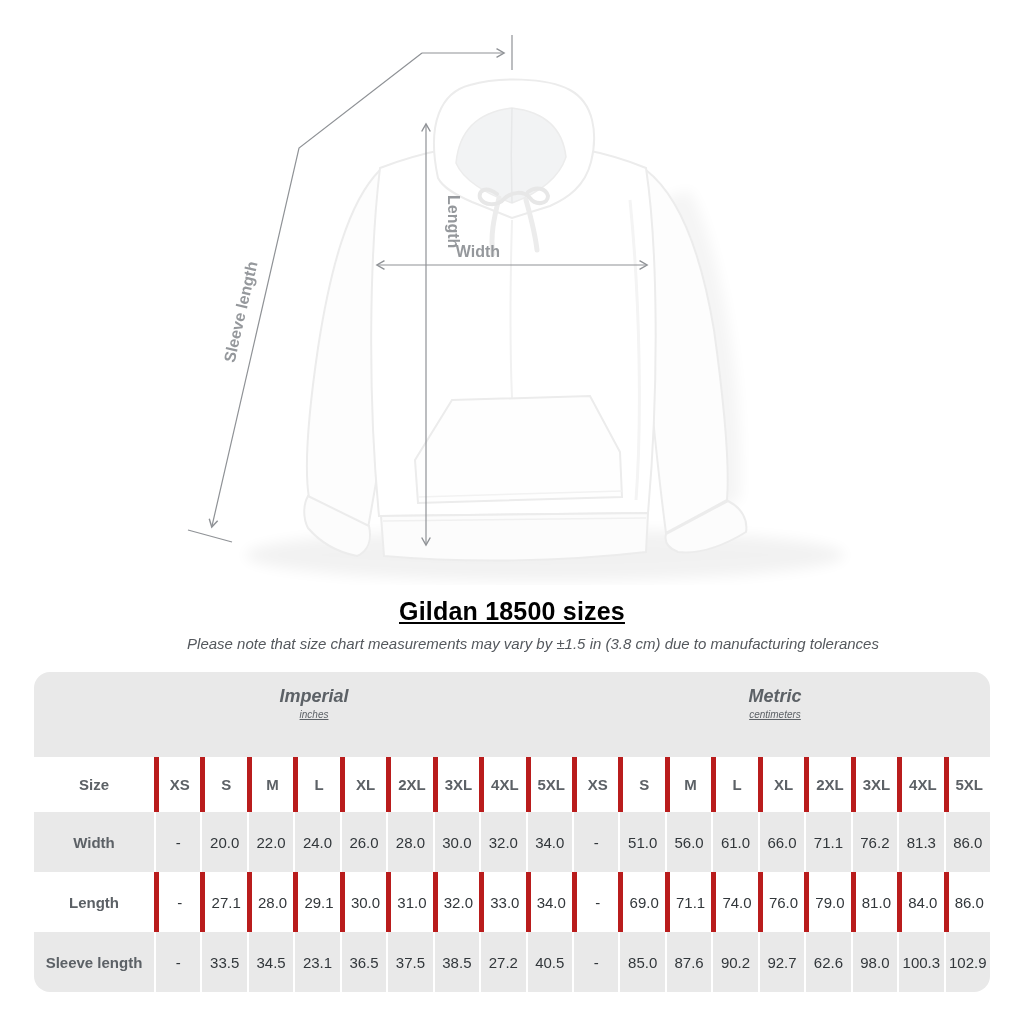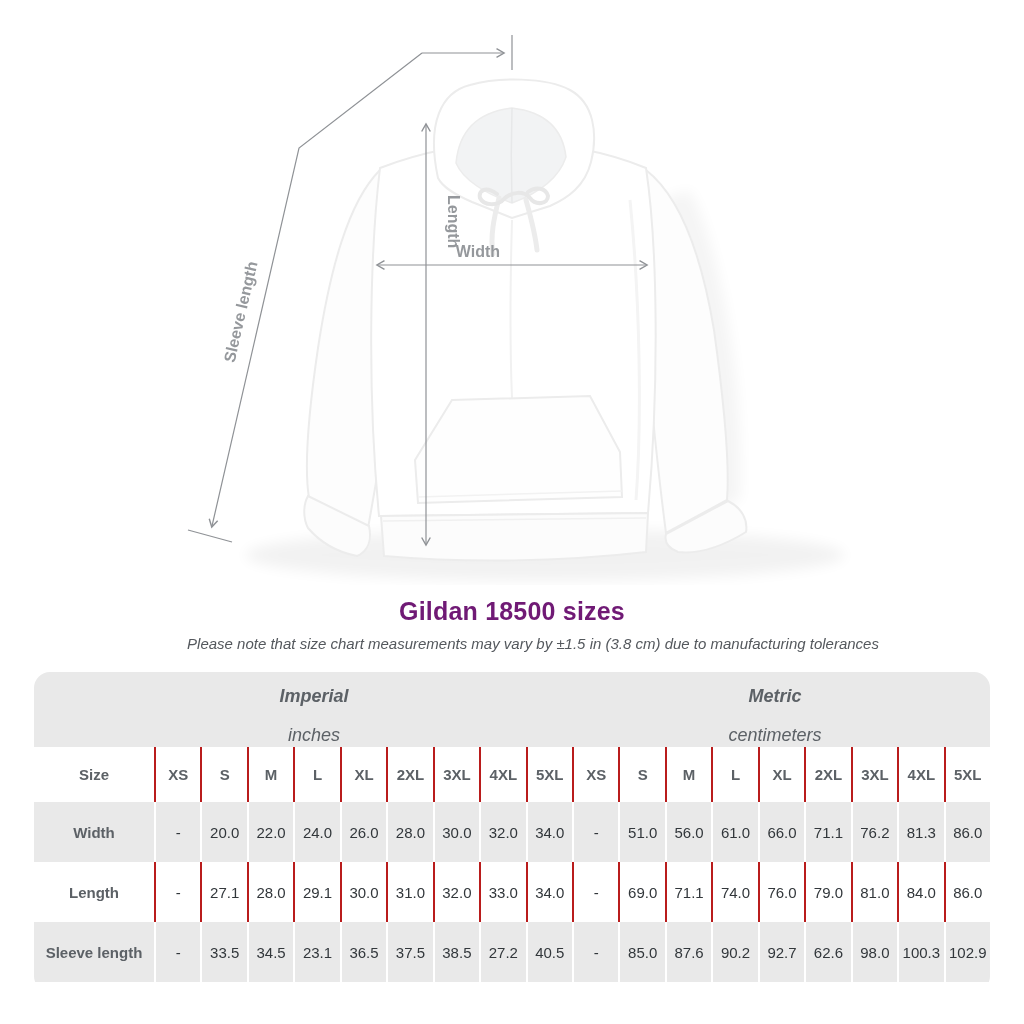--- a/index.html
+++ b/index.html
@@ -7,52 +7,52 @@
     position:relative;width:1024px;height:1024px;background:#ffffff;overflow:hidden;
     font-family:"Liberation Sans",sans-serif;
   }
   
   .figure{position:absolute;left:0;top:0;width:1024px;height:585px;}
   .figure svg{display:block;}
 
   
   .title{
     position:absolute;left:0;top:597px;width:1024px;text-align:center;
-    font-size:25px;font-weight:bold;color:#701a75;letter-spacing:.2px;
+    font-size:25px;font-weight:bold;color:#000000;letter-spacing:.2px;text-decoration:underline;
   }
   .subtitle{
     position:absolute;left:0;top:635px;width:1024px;text-align:center;
     font-size:15px;font-style:italic;color:#54585d;padding-left:21px;
   }
 
   
   .size-table{
     position:absolute;left:34px;top:672px;width:956px;height:320px;
     border-radius:16px;overflow:hidden;background:#ffffff;
   }
   .band{
-    position:relative;height:75px;background:#e9e9e9;
+    position:relative;height:85px;background:#e9e9e9;
   }
   .unit-group{
     position:absolute;top:14px;transform:translateX(-50%);text-align:center;color:#5c6166;
   }
   .unit-group .unit-label{font-size:18px;font-weight:bold;font-style:italic;}
-  .unit-group .unit-sub{font-size:18px;font-style:italic;margin-top:18px;}
+  .unit-group .unit-sub{font-size:10px;font-style:italic;margin-top:2px;text-decoration:underline;}
   .grid{
     display:grid;
     grid-template-columns:120px repeat(18,1fr);
     grid-template-rows:55px 60px 60px 60px;
     width:100%;
   }
   .cell{
     display:flex;align-items:center;justify-content:center;
     font-size:15px;color:#32373b;background:#ffffff;
   }
   .cell.lab,.cell.head{font-weight:bold;color:#5c6166;}
-  .cell.c-white{border-left:2px solid #b91c1c;}
+  .cell.c-white{border-left:5px solid #b91c1c;}
   .cell.c-gray{background:#e9e9e9;border-left:2px solid #ffffff;}
   .cell.first{border-left:none;}
 </style>
 </head>
 <body>
 
 <div class="page">
 
   <div class="figure">
     <svg width="1024" height="585" viewBox="0 0 1024 585" xmlns="http://www.w3.org/2000/svg">

